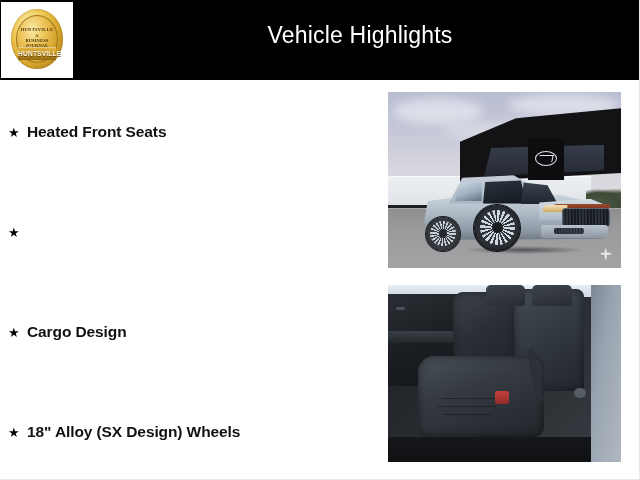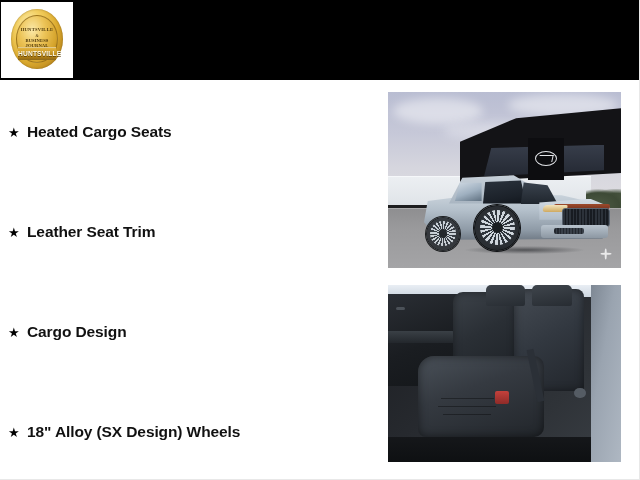--- a/index.html
+++ b/index.html
@@ -502,45 +502,45 @@
     background: #555c64; border-radius: 50%;
   }
 </style>
 </head>
 <body>
 
 <div id="slide">
 
   <div class="header-bar"></div>
 
+  <div class="header-title">Vehicle Highlights</div>
 
   <div class="logo-box">
     <div class="badge">
       <div class="badge-rim"></div>
       <div class="badge-inner">
         <div class="badge-line1">HUNTSVILLE</div>
         <div class="badge-amp">&amp;</div>
         <div class="badge-line2">BUSINESS JOURNAL</div>
         <div class="badge-ribbon">
           <div class="badge-ribbon-text">HUNTSVILLE</div>
         </div>
       </div>
     </div>
   </div>
 
   <div class="bullet-list">
 
     <div class="bullet-row r0">
       <span class="bullet-star">★</span>
-      <span class="bullet-text">Heated Cargo Seats</span>
+      <span class="bullet-text">Heated Front Seats</span>
     </div>
 
     <div class="bullet-row r1">
       <span class="bullet-star">★</span>
-      <span class="bullet-text">Leather Seat Trim</span>
     </div>
 
     <div class="bullet-row r2">
       <span class="bullet-star">★</span>
       <span class="bullet-text">Cargo Design</span>
     </div>
 
     <div class="bullet-row r3">
       <span class="bullet-star">★</span>
       <span class="bullet-text">18" Alloy (SX Design) Wheels</span>

